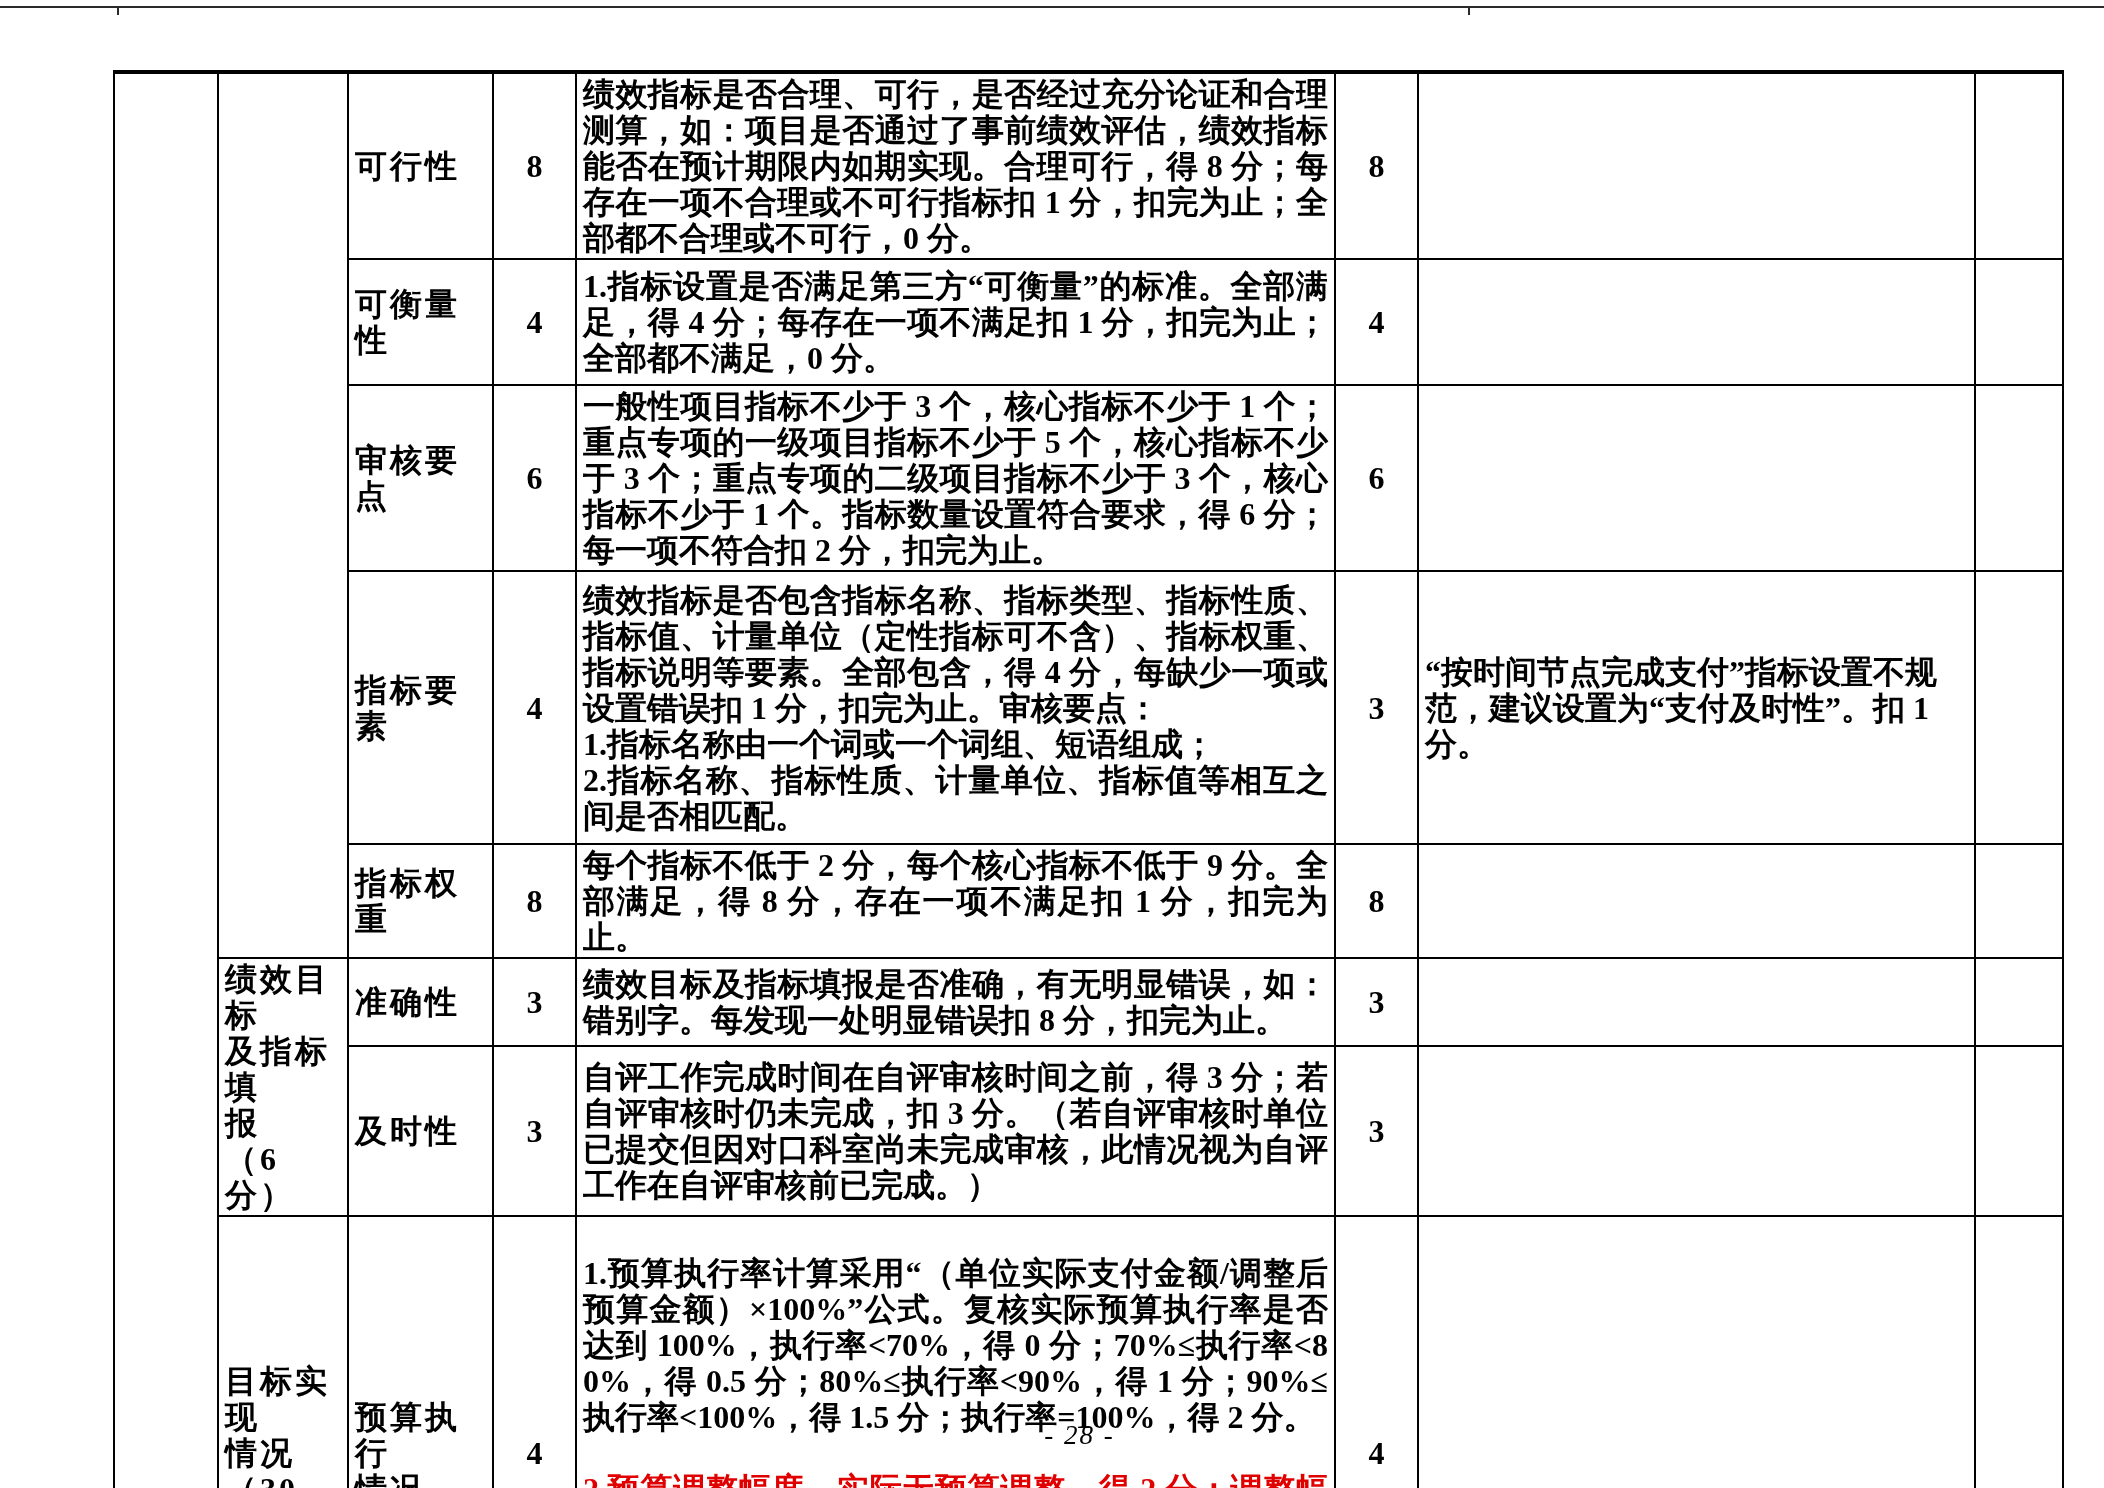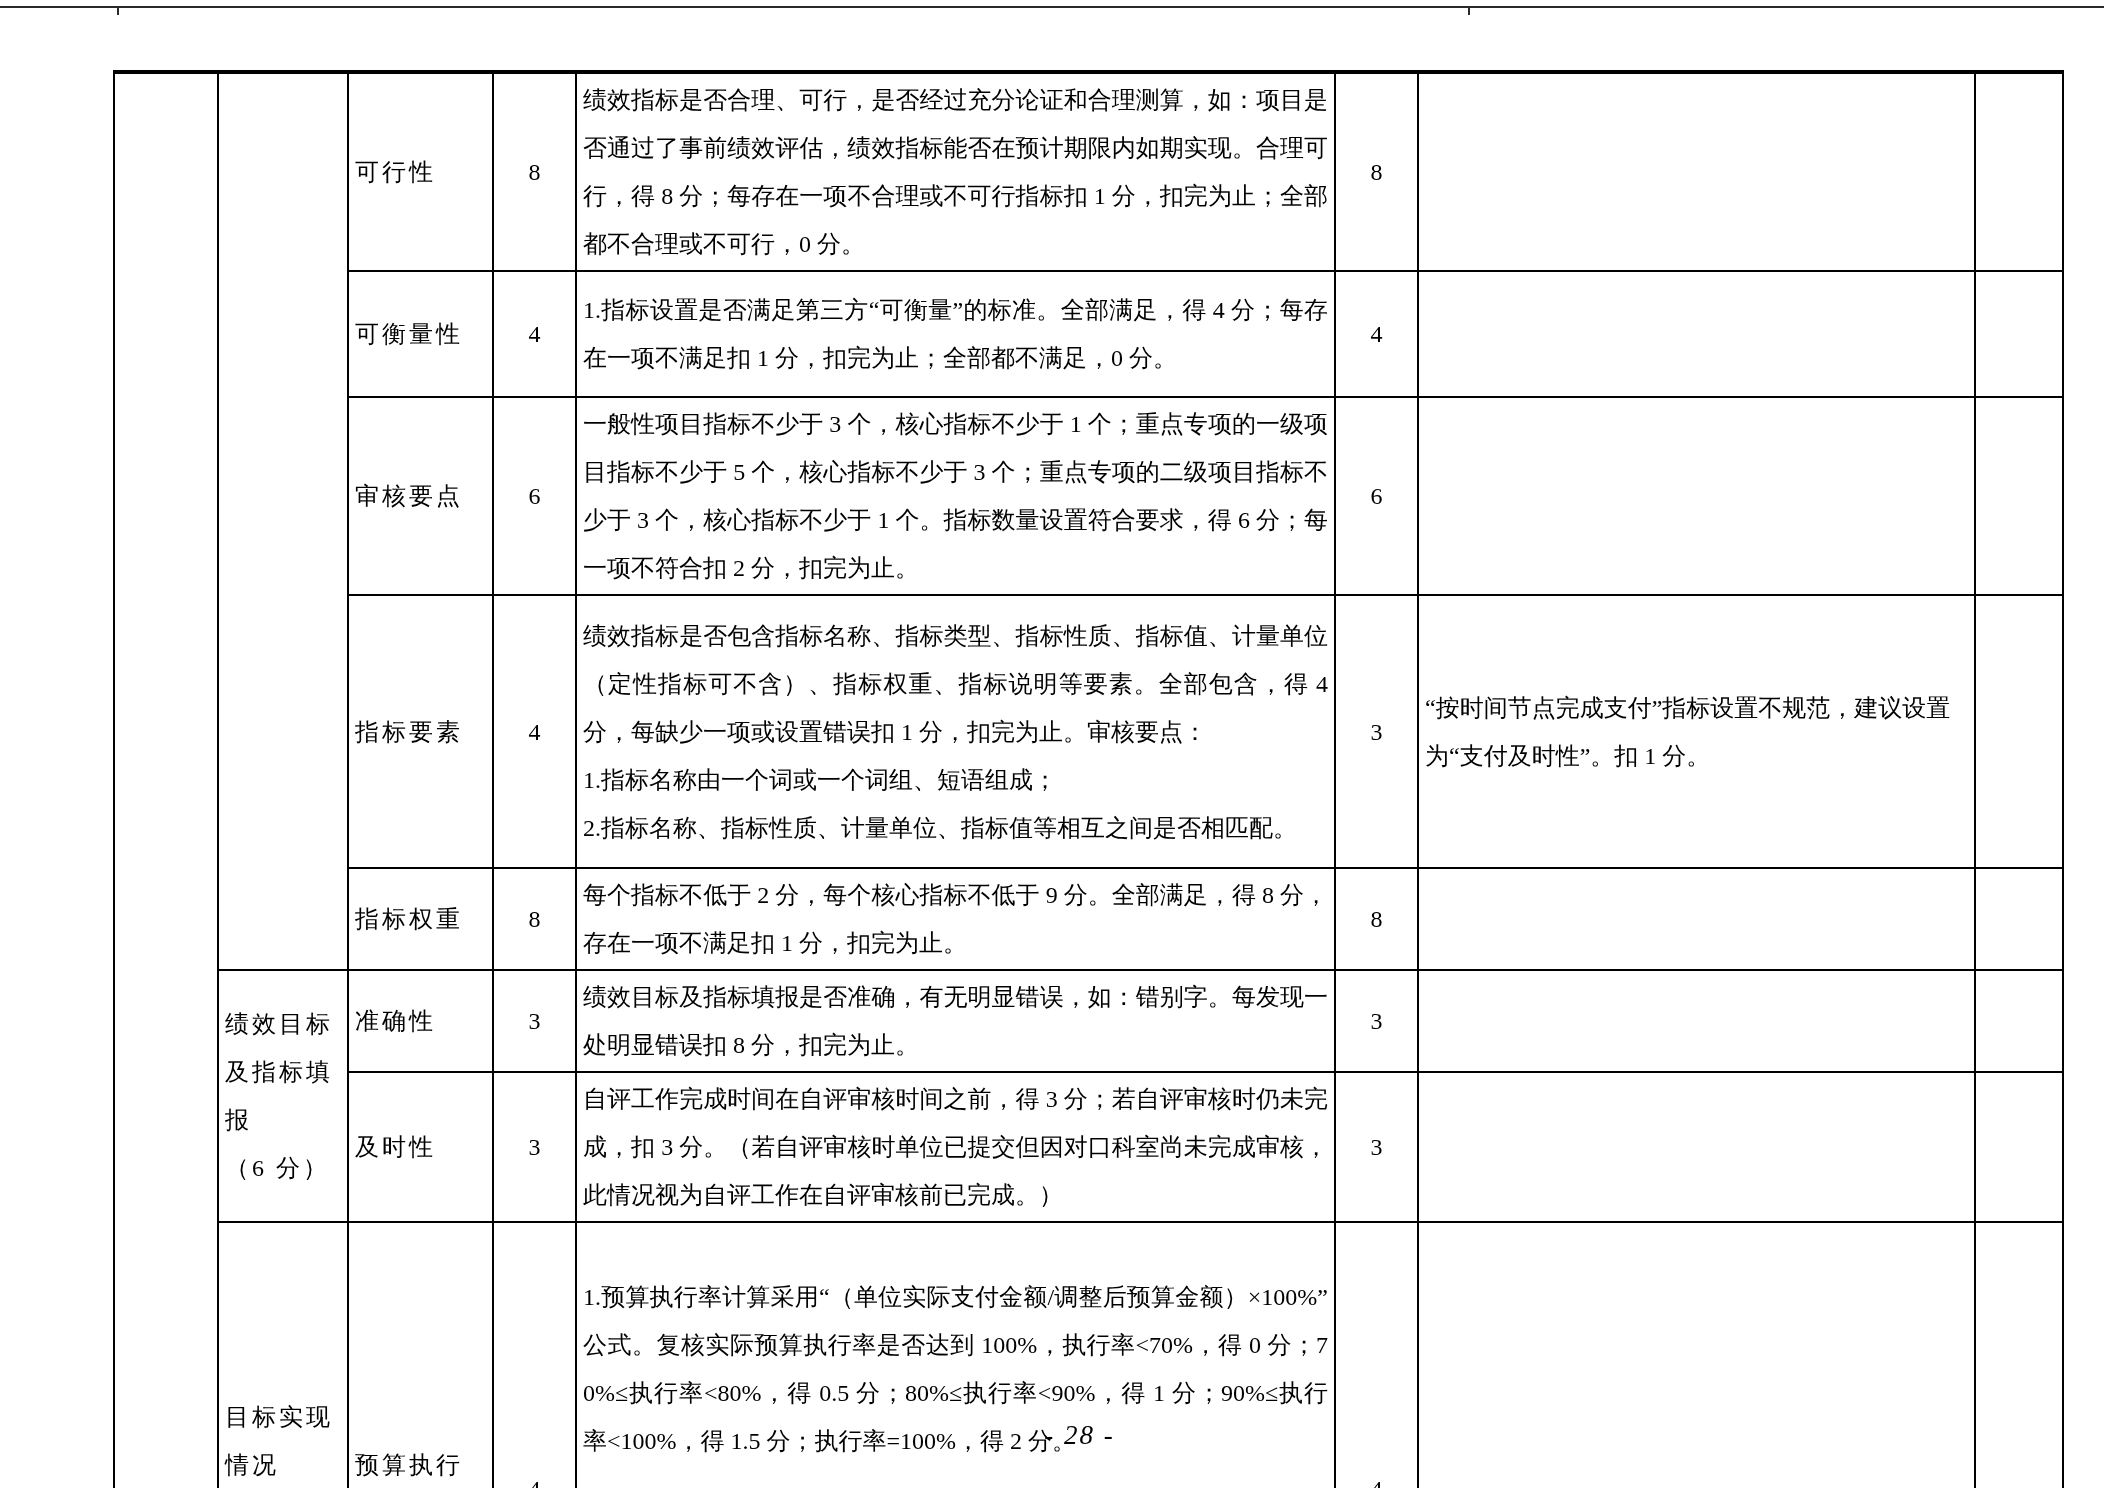--- a/index.html
+++ b/index.html
@@ -21,25 +21,26 @@
 
   table.score-table{
     position:absolute;left:113px;top:70px;
     border-collapse:collapse;
     table-layout:fixed;
     width:1949px;
   }
   table.score-table td{
     border:2px solid #000;
     vertical-align:middle;
-    font-size:24px;
-    line-height:48px;
+    font-size:32px;
+    line-height:36px;
     padding:2px 6px;
     overflow:hidden;
     word-break:break-all;
+    font-weight:bold;
   }
   table.score-table tr.r1 td{border-top:4px solid #000;}
   td.label-cell{
     text-align:left;
     white-space:pre-line;
     letter-spacing:3px;
     padding:2px 4px;
   }
   td.score-cell{
     text-align:center;

